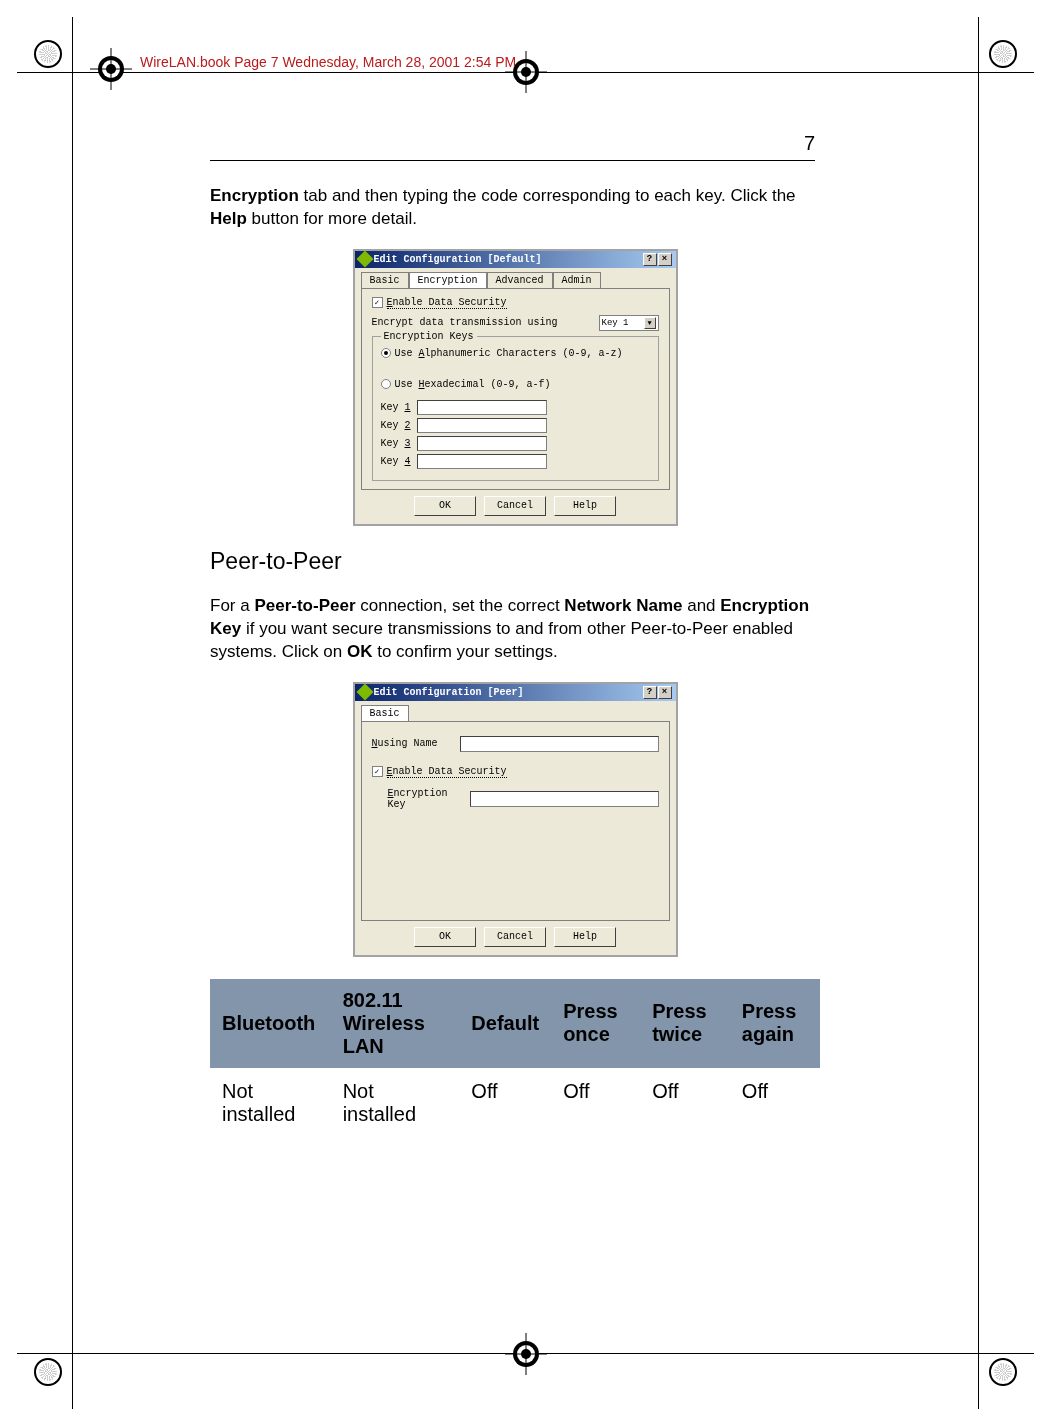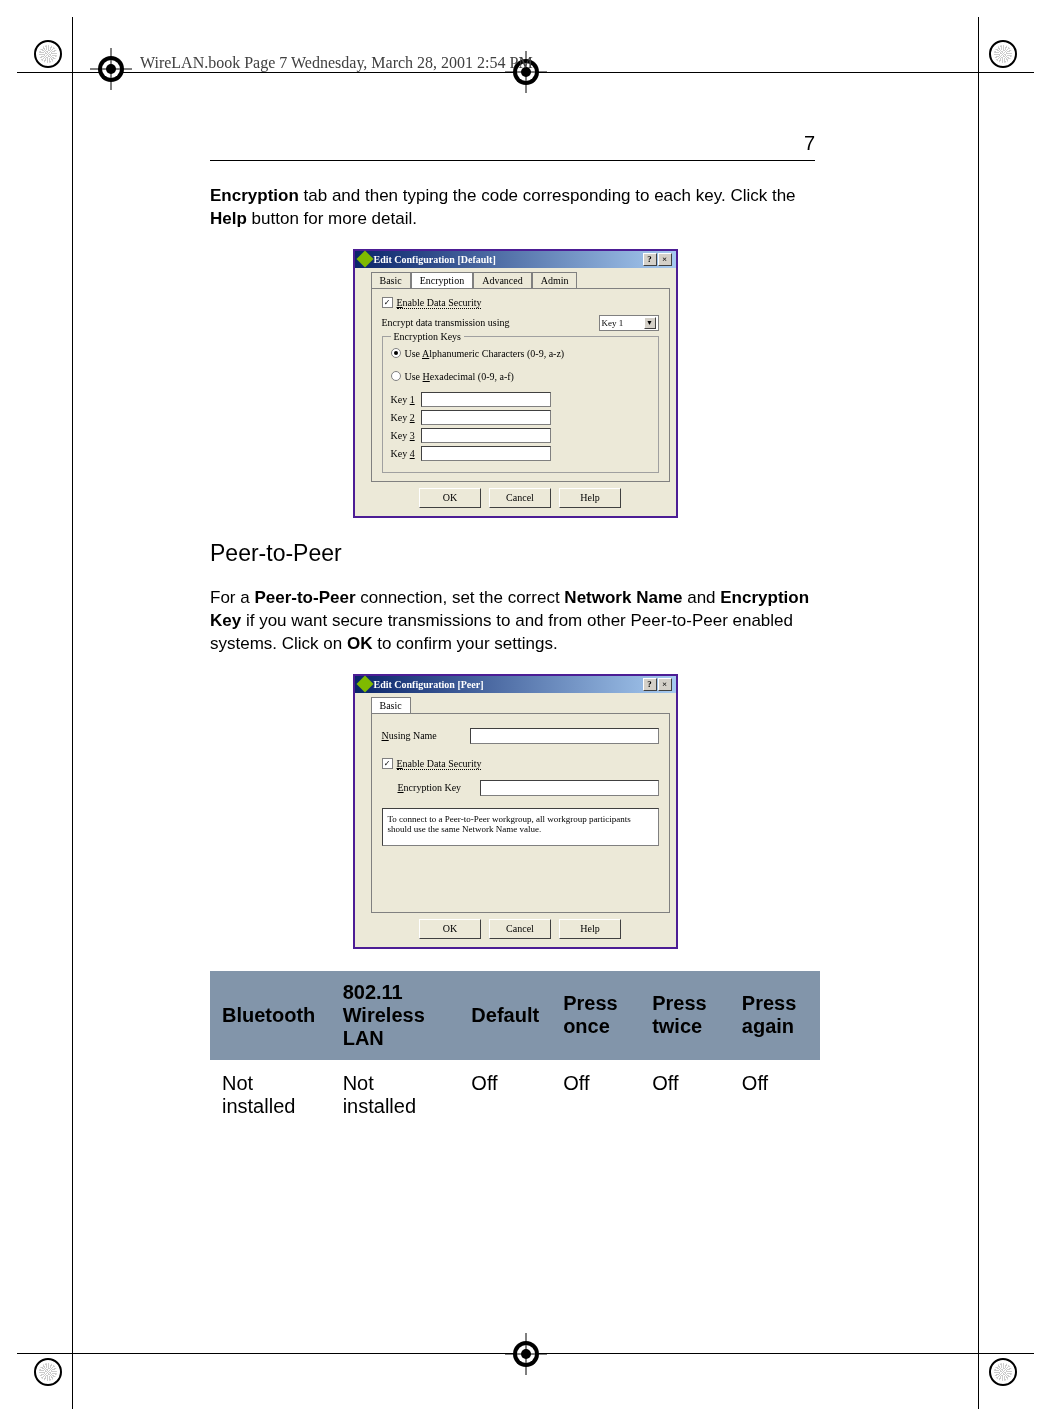--- a/index.html
+++ b/index.html
@@ -26,23 +26,23 @@
     position: absolute;
     width: 42px; height: 42px;
     display: flex; align-items: center; justify-content: center;
   }
   .reg-svg { width: 42px; height: 42px; }
   .hline { position: absolute; background: #000; height: 1px; }
   .vline { position: absolute; background: #000; width: 1px; }
   .header-text {
     position: absolute;
     left: 140px; top: 54px;
-    font-size: 16px;
-    color: #404040;
-    font-family: Liberation Serif, serif;
+    font-size: 14px;
+    color: #b91c1c;
+    font-family: Liberation Sans, sans-serif;
   }
   .page-number {
     position: absolute;
     right: 236px; top: 132px;
     font-size: 20px;
     font-family: Verdana, sans-serif;
   }
   .page-rule {
     position: absolute;
     left: 210px; right: 236px; top: 160px;
@@ -62,38 +62,38 @@
     font-family: Verdana, sans-serif;
     font-size: 23px;
     font-weight: normal;
     color: #000;
     margin-top: 10px;
     margin-bottom: 20px;
   }
   .dialog-img {
     width: 325px;
     margin: 0 auto 22px auto;
-    border: 2px solid #4c1d95;
-    font-family: Liberation Serif, serif;
+    border: 2px solid #a3a3a3;
+    font-family: Liberation Mono, monospace;
     font-size: 10px;
     background: #ece9d8;
   }
   .dialog-title {
     background: linear-gradient(to right, #0a246a, #a6caf0);
     color: #fff;
     padding: 2px 4px;
     display: flex;
     align-items: center;
     justify-content: space-between;
   }
   .dialog-title-left { display: flex; align-items: center; gap: 3px; }
   .dialog-title-icon { width: 12px; height: 12px; background: #7fba00; display:inline-block; transform: rotate(45deg);}
   .dialog-title-btns { display:flex; gap:1px; }
   .dialog-title-btns span { width:14px; height:13px; background:#d4d0c8; border:1px solid #fff; border-right-color:#404040; border-bottom-color:#404040; display:flex; align-items:center; justify-content:center; color:#000; font-weight:bold; font-size:9px;}
-  .dialog-body { background:#ece9d8; padding:4px 6px 6px 16px; }
+  .dialog-body { background:#ece9d8; padding:4px 6px 6px 6px; }
   .tabs { display:flex; gap:0; margin-bottom:0; }
   .tab { padding:2px 8px; background:#ece9d8; border:1px solid #808080; border-bottom:none; font-size:10px; }
   .tab.active { background:#fff; }
   .tabs-page { background:#ece9d8; border:1px solid #808080; padding:8px 10px; }
   .chk-row { display:flex; align-items:center; gap:4px; margin-bottom:6px; }
   .chk { width:11px; height:11px; background:#fff; border:1px solid #808080; display:flex; align-items:center; justify-content:center; font-size:8px; }
   .dotted { border-bottom:1px dotted #000; }
   .underline-letter { text-decoration: underline; }
   .field-row { display:flex; align-items:center; gap:8px; margin-bottom:5px; font-size:10px;justify-content:space-between; }
   .select { width:60px; height:16px; background:#fff; border:1px solid #808080; display:flex; align-items:center; justify-content:space-between; padding:0 2px; font-size:9px; }
@@ -224,21 +224,21 @@
           </div>
         </div>
         <div class="groupbox">
           <span class="groupbox-title">Encryption Keys</span>
           <div class="radio-row">
             <span class="radio">
                 <span class="dot"></span>
               </span>
             <span><span>Use </span><span class="underline-letter">A</span><span>lphanumeric Characters (0-9, a-z)</span></span>
           </div>
-          <div class="radio-row" style="margin-top:12px;">
+          <div class="radio-row" style="margin-top:20px;">
             <span class="radio"></span>
             <span><span>Use </span><span class="underline-letter">H</span><span>exadecimal (0-9, a-f)</span></span>
           </div>
           <div style="height:6px;"></div>
           <div class="key-row">
               <span><span>Key </span><span class="underline-letter">1</span></span>
               <div class="key-input"></div>
             </div>
           <div class="key-row">
               <span><span>Key </span><span class="underline-letter">2</span></span>
@@ -289,21 +289,20 @@
           <div class="wide-input"></div>
         </div>
         <div class="chk-row" style="margin-bottom:10px;">
           <span class="chk">✓</span>
           <span class="dotted"><span class="underline-letter">E</span><span>nable Data Security</span></span>
         </div>
         <div class="field-row" style="padding-left:16px;">
           <span style="width:74px;"><span class="underline-letter">E</span><span>ncryption Key</span></span>
           <div class="wide-input"></div>
         </div>
-        <div class="infobox">To connect to a Peer-to-Peer workgroup, all workgroup participants should use the same Network Name value.</div>
       </div>
       <div class="btn-bar">
         <div class="win-btn">OK</div>
         <div class="win-btn">Cancel</div>
         <div class="win-btn">Help</div>
       </div>
     </div>
   </div>
 
 

